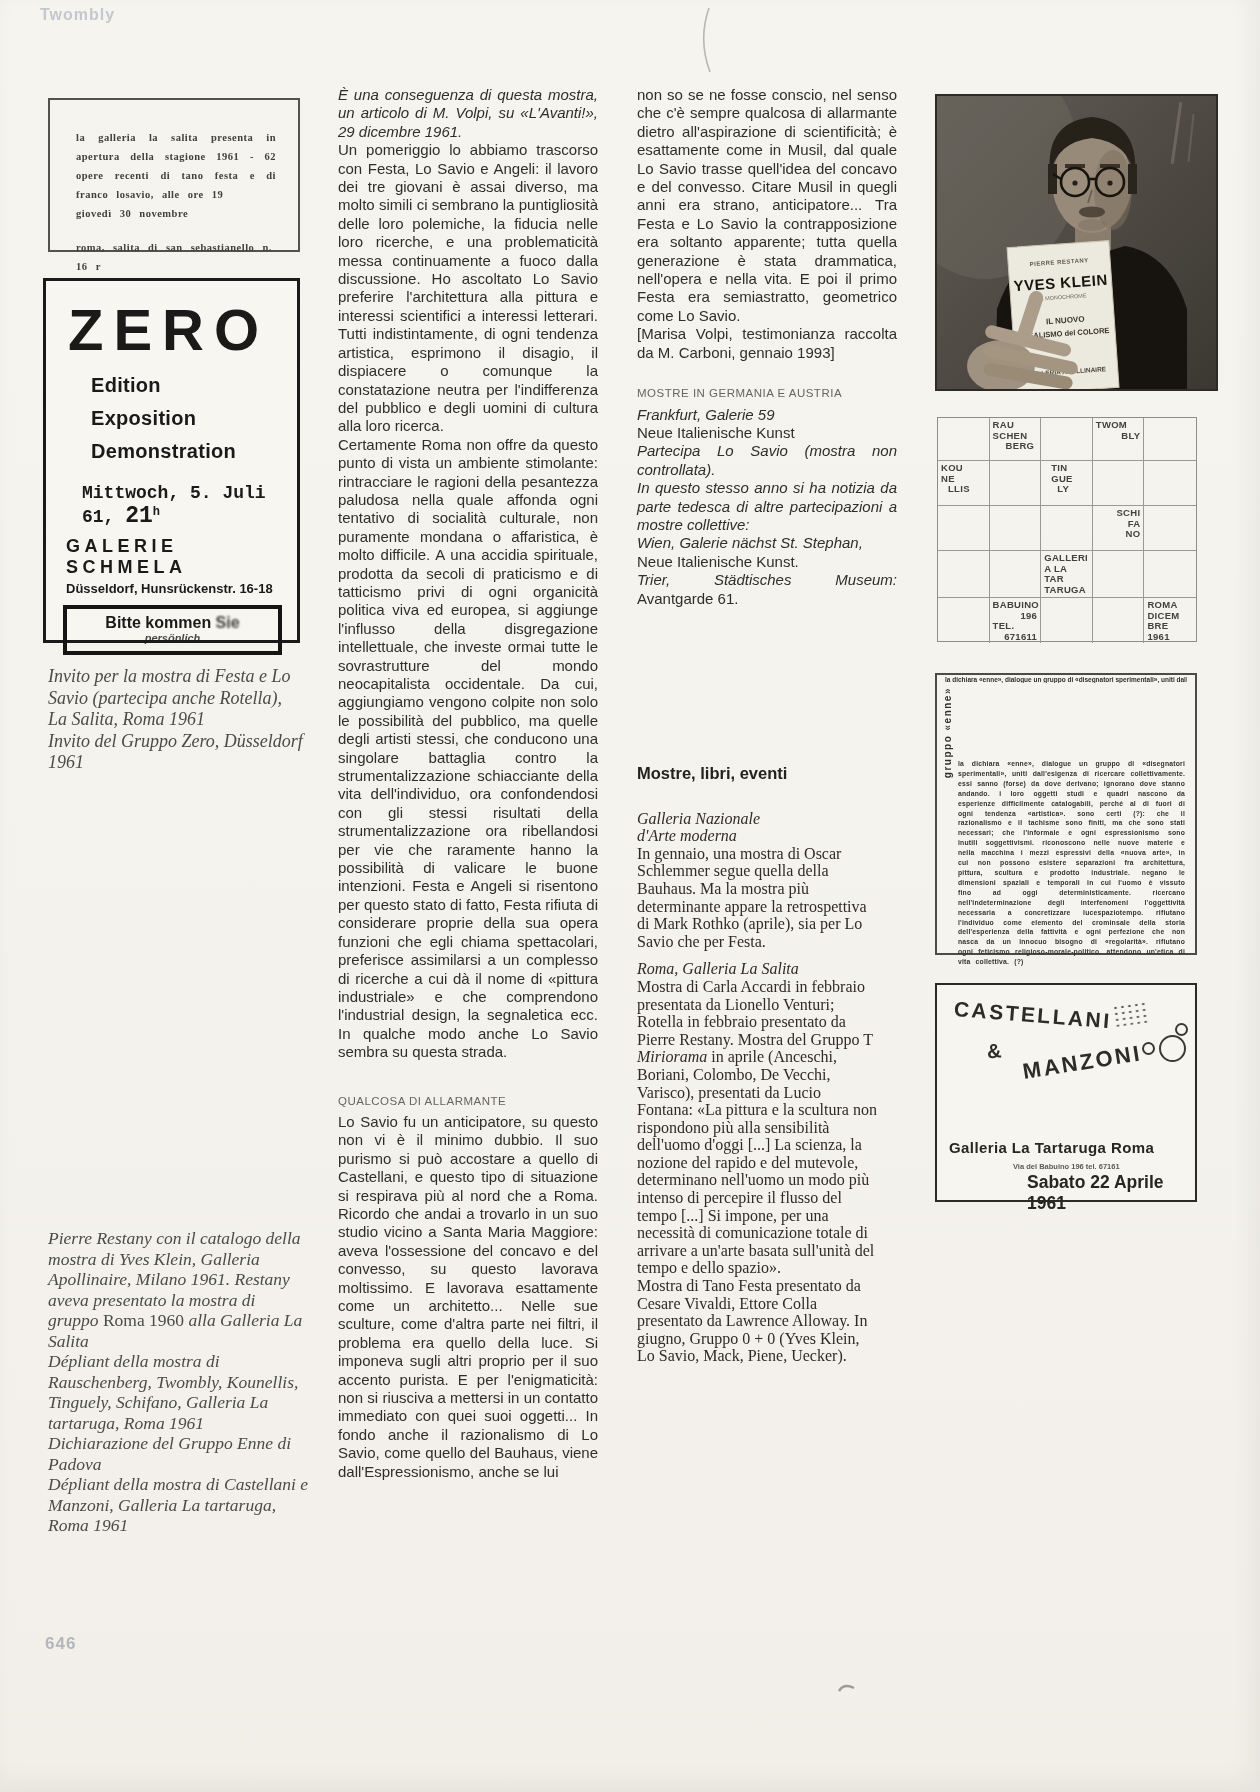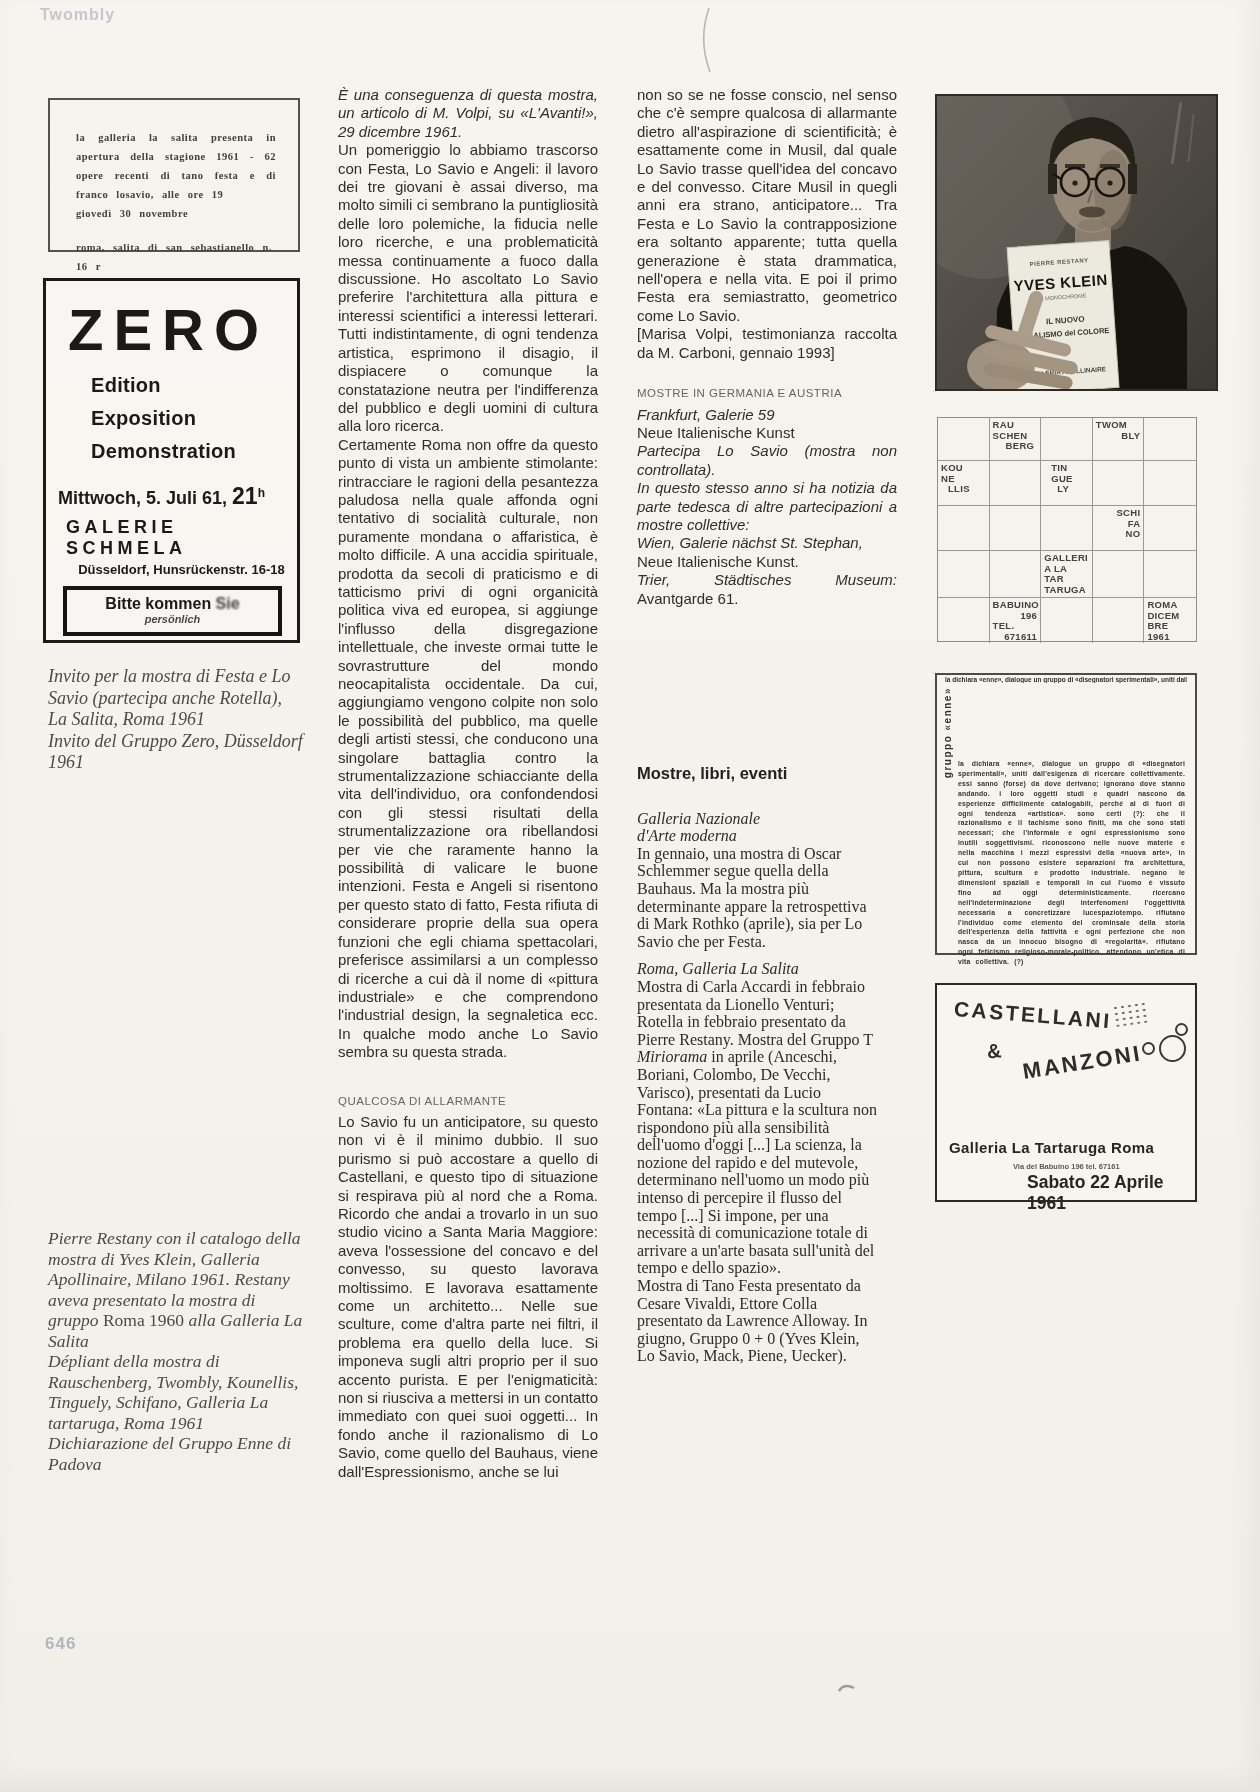--- a/index.html
+++ b/index.html
@@ -14,25 +14,25 @@
   
   .invite-card{position:absolute;left:48px;top:98px;width:252px;height:154px;border:2px solid #54524e;box-sizing:border-box;
     padding:28px 22px 0 26px;font-family:"Liberation Serif",serif;font-weight:bold;font-size:10.5px;line-height:19px;
     letter-spacing:.5px;word-spacing:5px;color:#43413d;text-align:justify;}
   .inv-addr{margin-top:15px !important;text-align:left;}
 
   
   .zero-card{position:absolute;left:43px;top:278px;width:257px;height:365px;border:3px solid #1b1a18;box-sizing:border-box;color:#1b1a18;background:rgba(255,255,255,0.25);}
   .zero-title{margin:18px 0 0 22px;font-size:58px;line-height:62px;font-weight:bold;letter-spacing:10px;}
   .zero-lines{margin:8px 0 0 45px;font-size:20px;font-weight:bold;line-height:33px;letter-spacing:.3px;}
-  .zero-date{margin:15px 0 0 12px;font-size:18px;font-weight:bold;}
+  .zero-date{margin:15px 0 0 36px;font-size:18px;font-weight:bold;font-family:Liberation Mono, monospace;}
   .zero-num{font-size:23px;}
   .zero-date sup{font-size:12px;}
   .zero-gallery{margin:7px 0 0 20px;font-size:18px;font-weight:bold;letter-spacing:4.5px;}
-  .zero-addr{margin:3px 0 0 20px;font-size:13px;font-weight:bold;text-align:center;}
+  .zero-addr{margin:3px 0 0 20px;font-size:13px;font-weight:bold;}
   .zero-note{margin:9px 15px 0 17px;border:4px solid #161513;text-align:center;padding:5px 0 7px 0;}
   .zn1{font-size:16px;font-weight:bold;}
   .zn1 .smear{filter:blur(.8px);opacity:.85;}
   .zn2{font-size:11px;font-weight:bold;font-style:italic;filter:blur(.7px);opacity:.8;}
 
   
   .caption-group1{position:absolute;left:48px;top:666px;width:256px;}
   .caption-group2{position:absolute;left:48px;top:1228px;width:262px;}
   .cap{font-family:"Liberation Serif",serif;font-style:italic;font-size:18px;line-height:21.5px;color:#4c4b48;margin:0 0 14px 0;}
   .cap2{font-size:17.5px;line-height:20.5px;margin-bottom:15px;}
@@ -139,20 +139,21 @@
 
   <div class="caption-group1">
     <p class="cap">Invito per la mostra di Festa e Lo Savio (partecipa anche Rotella), La Salita, Roma 1961</p>
     <p class="cap">Invito del Gruppo Zero, Düsseldorf 1961</p>
   </div>
 
   <div class="caption-group2">
     <p class="cap cap2"><span>Pierre Restany con il catalogo della mostra di Yves Klein, Galleria Apollinaire, Milano 1961. Restany aveva presentato la mostra di gruppo </span><span class="roman">Roma 1960</span><span> alla Galleria La Salita</span></p>
     <p class="cap cap2">Dépliant della mostra di Rauschenberg, Twombly, Kounellis, Tinguely, Schifano, Galleria La tartaruga, Roma 1961</p>
     <p class="cap cap2">Dichiarazione del Gruppo Enne di Padova</p>
+    <p class="cap cap2">Dépliant della mostra di Castellani e Manzoni, Galleria La tartaruga, Roma 1961</p>
   </div>
 
   <div class="pagenum">646</div>
 
   <div class="col col-mid">
     <p class="it">È una conseguenza di questa mostra, un articolo di M. Volpi, su «L'Avanti!», 29 dicembre 1961.</p>
     <p>Un pomeriggio lo abbiamo trascorso con Festa, Lo Savio e Angeli: il lavoro dei tre giovani è assai diverso, ma molto simili ci sembrano la puntigliosità delle loro polemiche, la fiducia nelle loro ricerche, e una problematicità messa continuamente a fuoco dalla discussione. Ho ascoltato Lo Savio preferire l'architettura alla pittura e interessi scientifici a interessi letterari. Tutti indistintamente, di ogni tendenza artistica, esprimono il disagio, il dispiacere o comunque la constatazione neutra per l'indifferenza del pubblico e degli uomini di cultura alla loro ricerca.</p>
     <p>Certamente Roma non offre da questo punto di vista un ambiente stimolante: rintracciare le ragioni della pesantezza paludosa nella quale affonda ogni tentativo di socialità culturale, non puramente mondana o affaristica, è molto difficile. A una accidia spirituale, prodotta da secoli di praticismo e di tatticismo privi di ogni organicità politica viva ed europea, si aggiunge l'influsso della disgregazione intellettuale, che investe ormai tutte le sovrastrutture del mondo neocapitalista occidentale. Da cui, aggiungiamo vengono colpite non solo le possibilità del pubblico, ma quelle degli artisti stessi, che conducono una singolare battaglia contro la strumentalizzazione schiacciante della vita dell'individuo, ora confondendosi con gli stessi risultati della strumentalizzazione ora ribellandosi per vie che raramente hanno la possibilità di valicare le buone intenzioni. Festa e Angeli si risentono per questo stato di fatto, Festa rifiuta di considerare proprie della sua opera funzioni che egli chiama spettacolari, preferisce assimilarsi a un complesso di ricerche a cui dà il nome di «pittura industriale» e che comprendono l'industrial design, la segnaletica ecc. In qualche modo anche Lo Savio sembra su questa strada.</p>
     <h4 class="subhead">QUALCOSA DI ALLARMANTE</h4>
     <p>Lo Savio fu un anticipatore, su questo non vi è il minimo dubbio. Il suo purismo si può accostare a quello di Castellani, e questo tipo di situazione si respirava più al nord che a Roma. Ricordo che andai a trovarlo in un suo studio vicino a Santa Maria Maggiore: aveva l'ossessione del concavo e del convesso, su questo lavorava moltissimo. E lavorava esattamente come un architetto... Nelle sue sculture, come d'altra parte nei filtri, il problema era quello della luce. Si imponeva sugli altri proprio per il suo accento purista. E per l'enigmaticità: non si riusciva a mettersi in un contatto immediato con quei suoi oggetti... In fondo anche il razionalismo di Lo Savio, come quello del Bauhaus, viene dall'Espressionismo, anche se lui</p>

